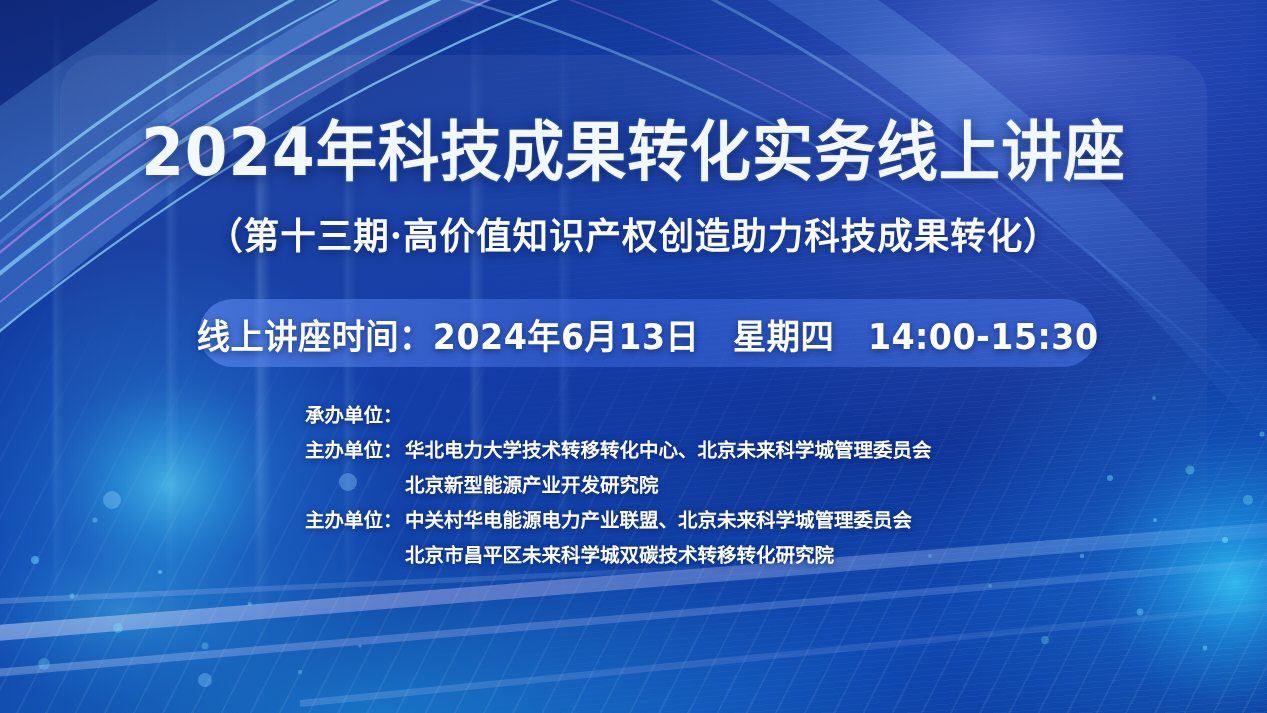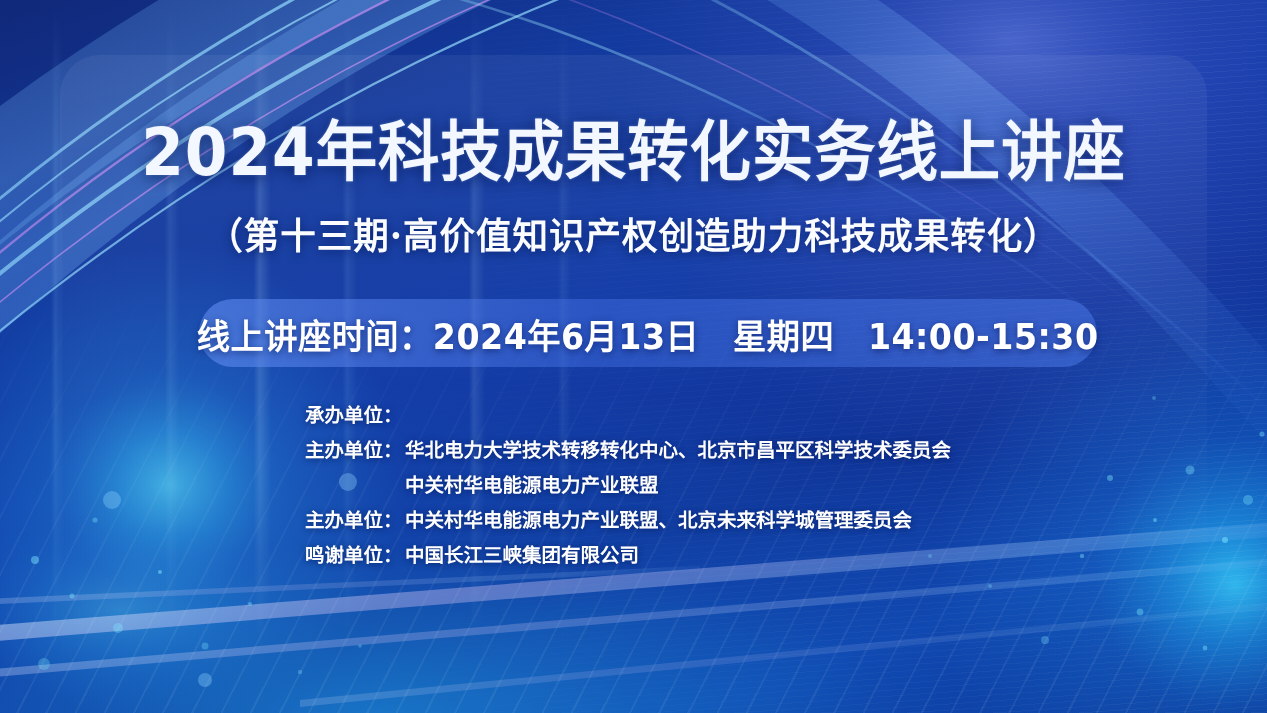--- a/index.html
+++ b/index.html
@@ -249,34 +249,34 @@
     </div>
 
     <div class="org-block">
 
       <div class="org-row">
         <span class="org-label">承办单位：</span>
       </div>
 
       <div class="org-row">
         <span class="org-label">主办单位：</span>
-        <span class="org-value">华北电力大学技术转移转化中心、北京市昌平区科学技术委员会</span>
+        <span class="org-value">华北电力大学技术转移转化中心、北京未来科学城管理委员会</span>
       </div>
 
       <div class="org-row cont">
         <span class="org-label">主办单位：</span>
-        <span class="org-value">中关村华电能源电力产业联盟</span>
+        <span class="org-value">北京新型能源产业开发研究院</span>
       </div>
 
       <div class="org-row">
         <span class="org-label">主办单位：</span>
         <span class="org-value">中关村华电能源电力产业联盟、北京未来科学城管理委员会</span>
       </div>
 
-
-      <div class="org-row">
-        <span class="org-label">鸣谢单位：</span>
-        <span class="org-value">中国长江三峡集团有限公司</span>
-      </div>
+      <div class="org-row cont">
+        <span class="org-label">承办单位：</span>
+        <span class="org-value">北京市昌平区未来科学城双碳技术转移转化研究院</span>
+      </div>
+
 
     </div>
   </div>
 </div>
 
 </body></html>

